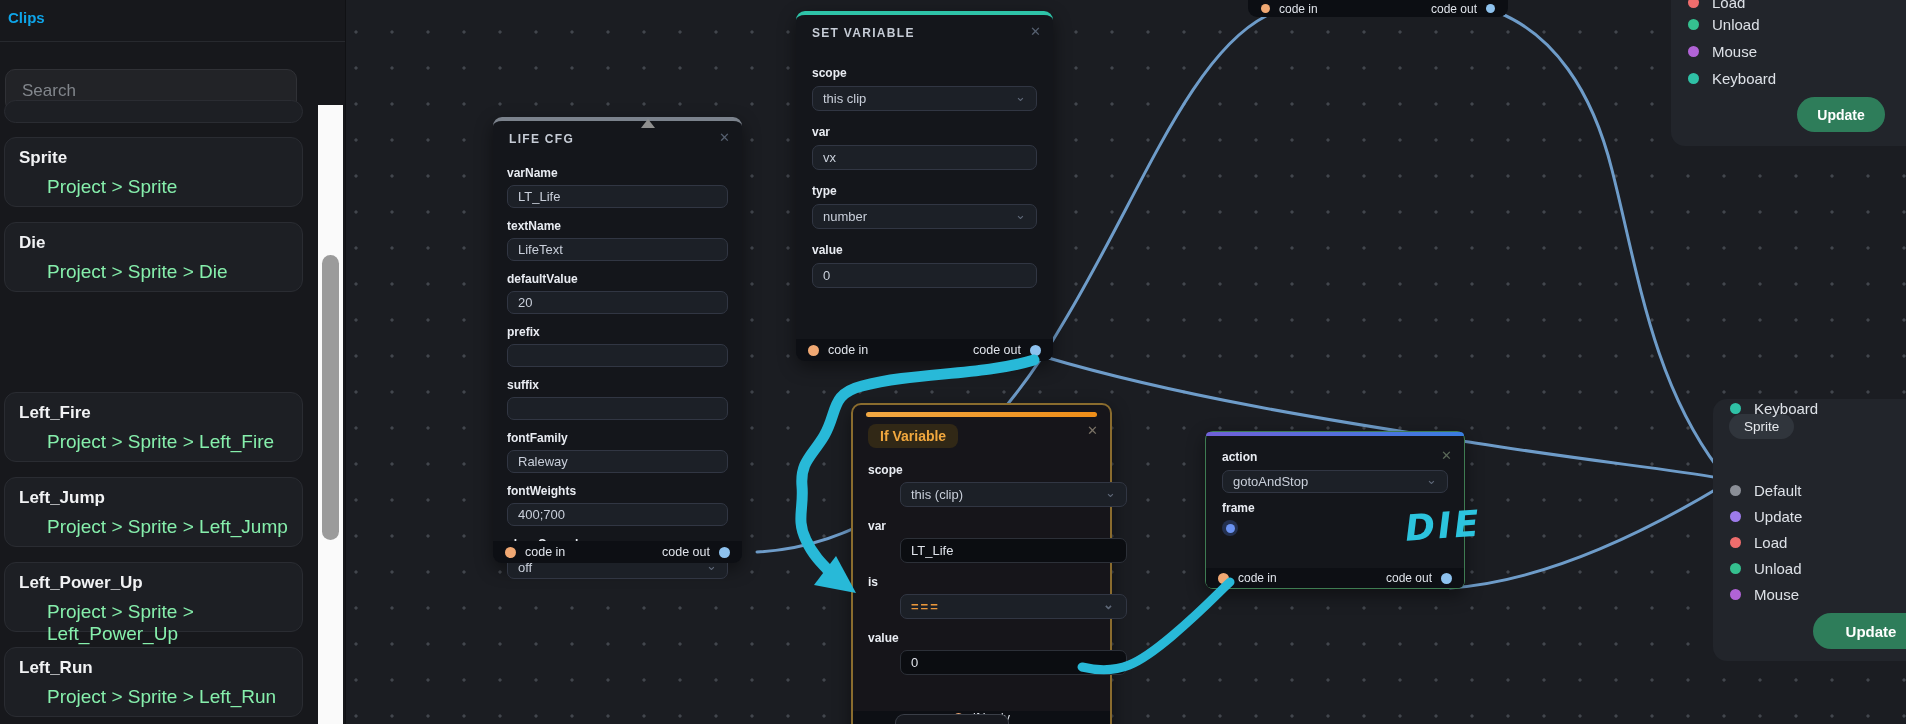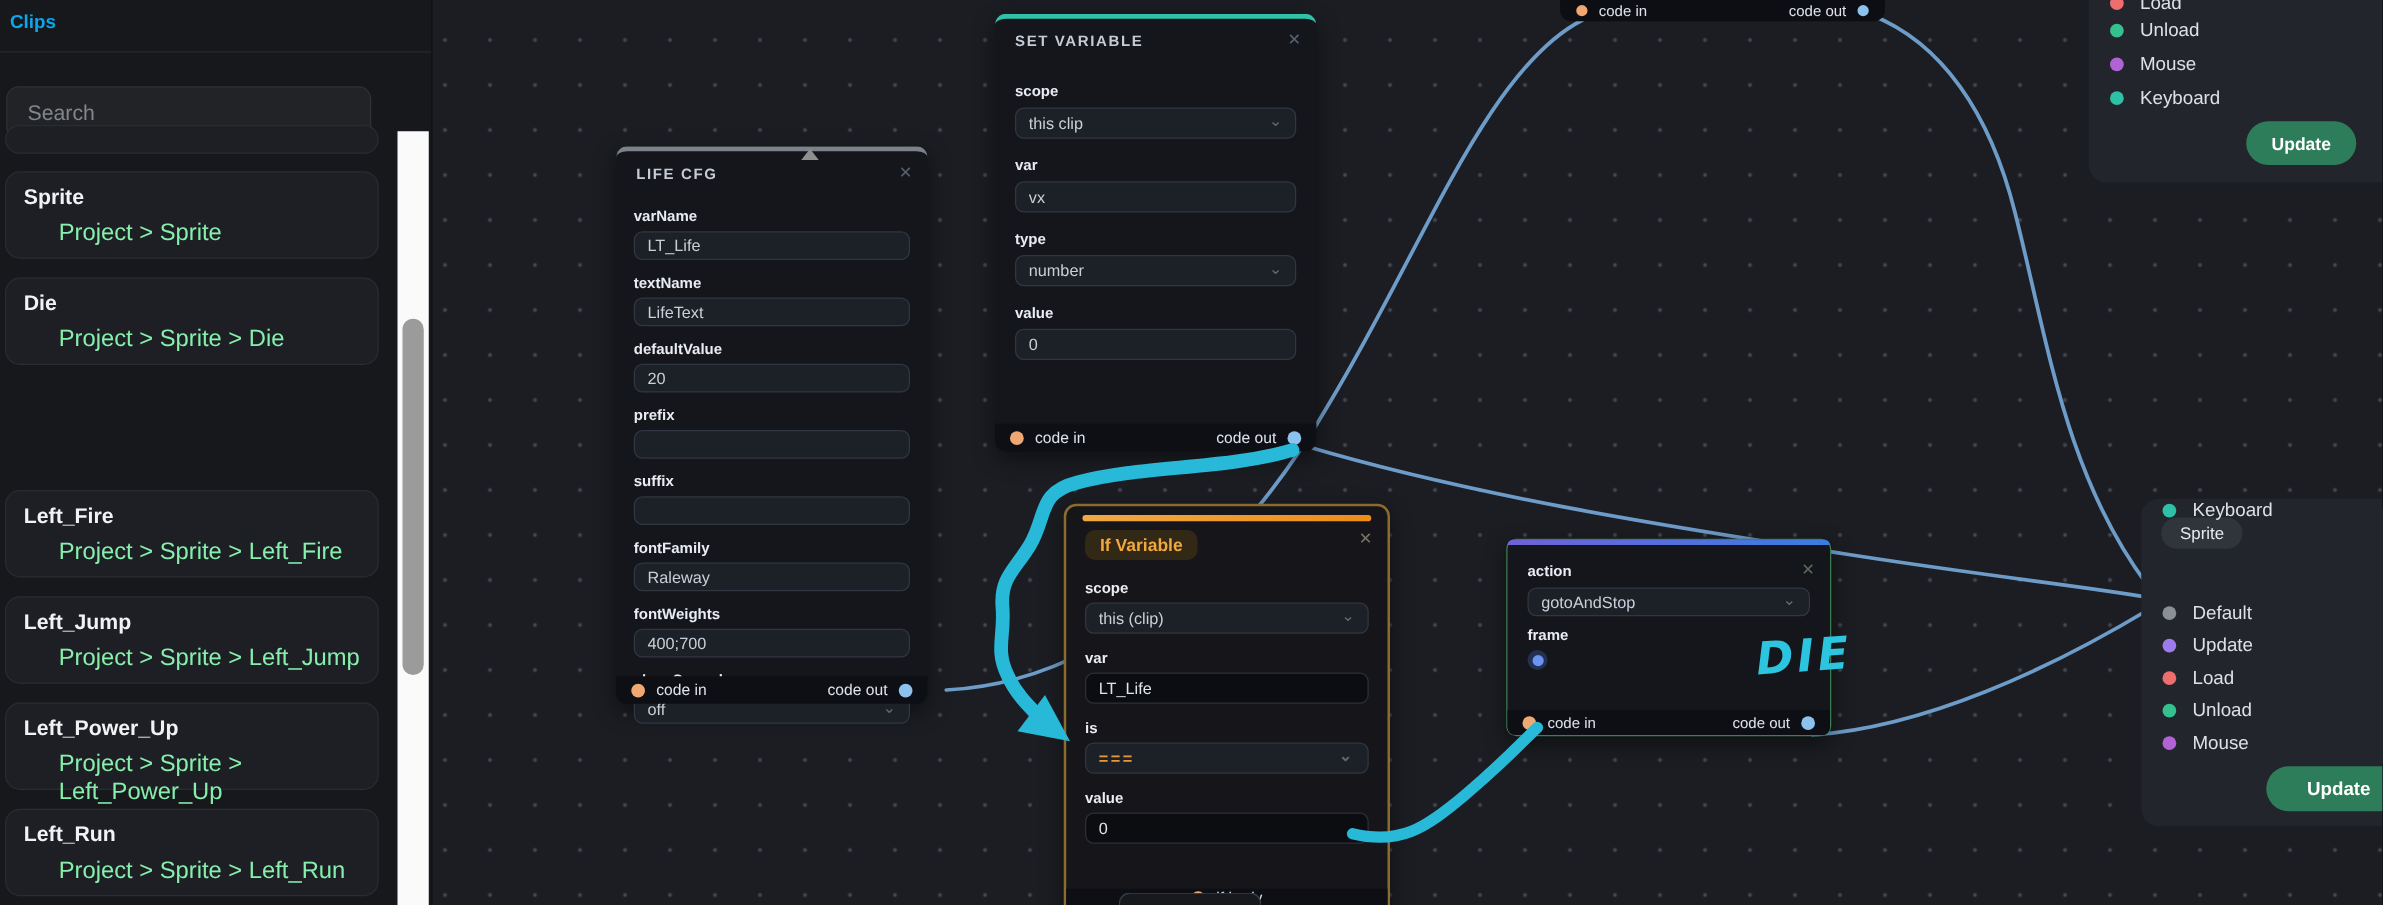--- a/index.html
+++ b/index.html
@@ -57,21 +57,21 @@
   
   .ifvar{left:851px;top:403px;width:261px;height:336px;background:#16151a;
     border:2px solid #8a6c2e;border-radius:10px;box-sizing:border-box;}
   .ifvar .accent{margin:7px 13px 0 13px;height:5px;border-radius:3px;
     background:linear-gradient(90deg,#f1a843,#ee8d18);}
   .ifvar .pill{display:inline-block;margin:7px 0 0 15px;background:#312816;color:#f2a83e;
     font-size:14px;font-weight:bold;padding:4px 12px;border-radius:8px;}
   .ifvar .close{top:18px;color:#7a7266;}
   .ifvar .fields{padding:3px 15px 0 15px;}
   .ifvar .flabel{margin-top:12px;}
-  .ifvar .finput,.ifvar .fselect{margin-top:5px;height:25px;line-height:23px;}
+  .ifvar .finput,.ifvar .fselect{margin-top:5px;height:25px;line-height:23px;margin-left:32px;}
   .ifvar .finput.dark{background:#0b0d11;border-color:#2c3038;color:#dfe3ea;}
   .ifvar .fselect.orange{color:#e8963c;letter-spacing:2px;font-weight:bold;}
   .ifvar .footer{height:26px;border-radius:0 0 8px 8px;flex-direction:column;}
   
   .timeline{left:1205px;top:431px;width:260px;height:158px;
     border:1.5px solid #3e7c52;border-radius:8px;box-sizing:border-box;}
   .timeline .accent{height:4px;border-radius:6px 6px 0 0;
     background:linear-gradient(90deg,#7061d8,#3a7de0);}
   .timeline .node-title{padding-top:8px;color:#b9c0ca;}
   .timeline .close{top:16px;color:#5a6858;}

